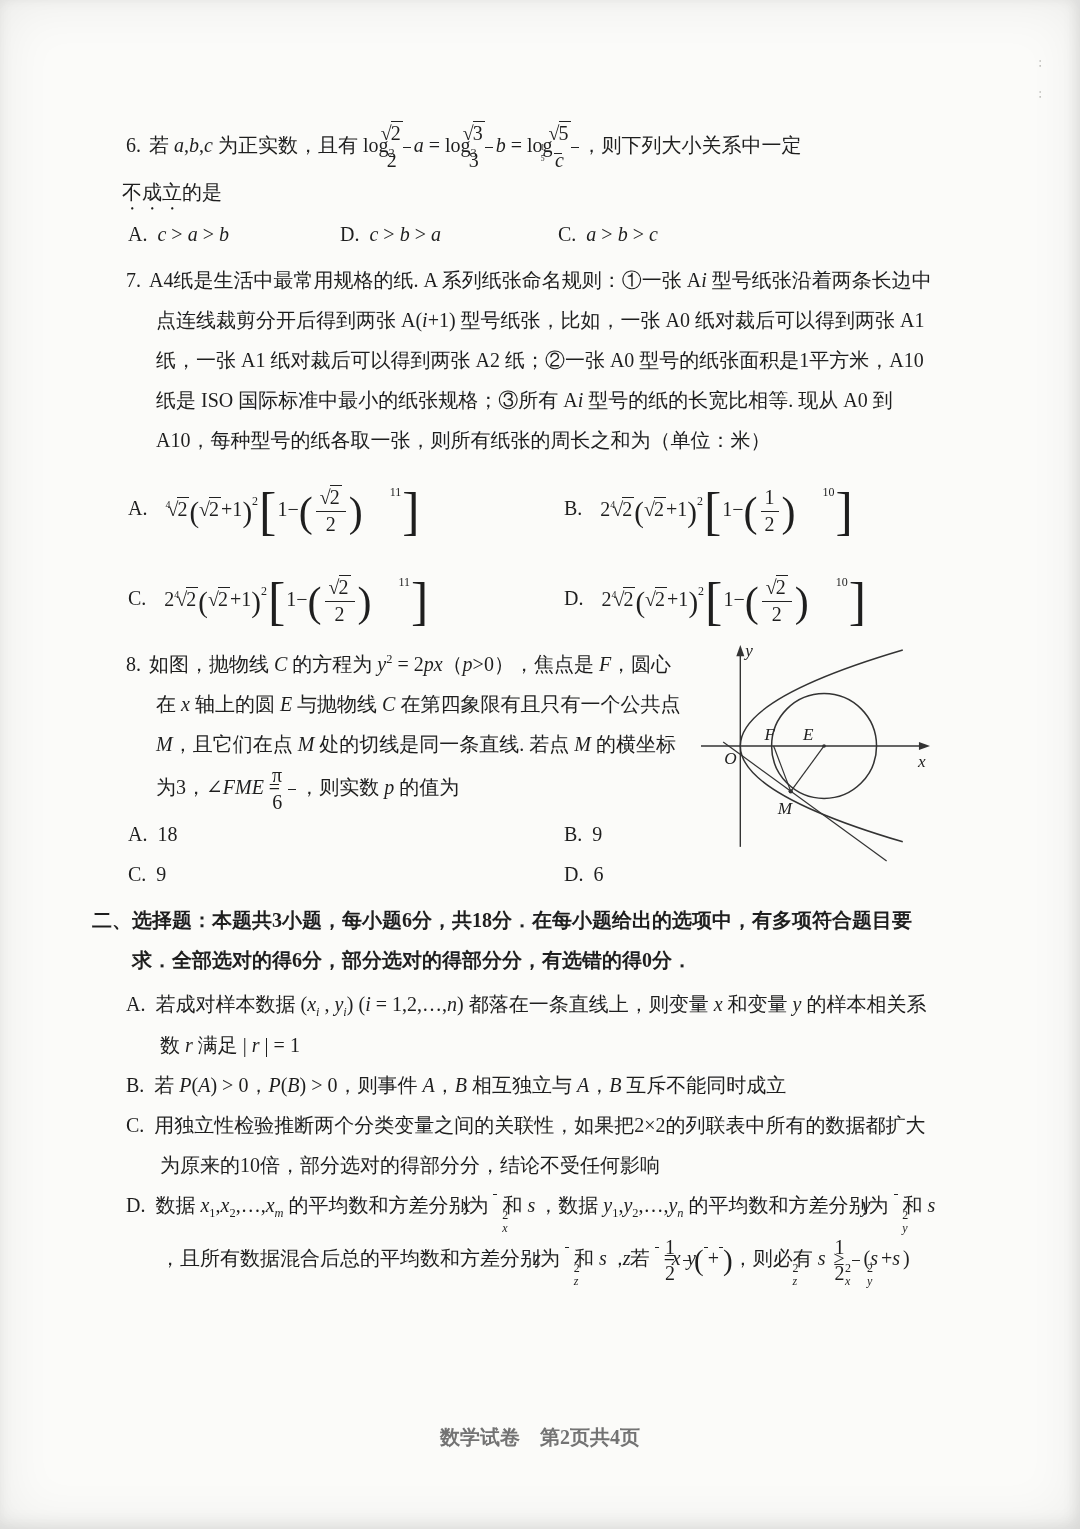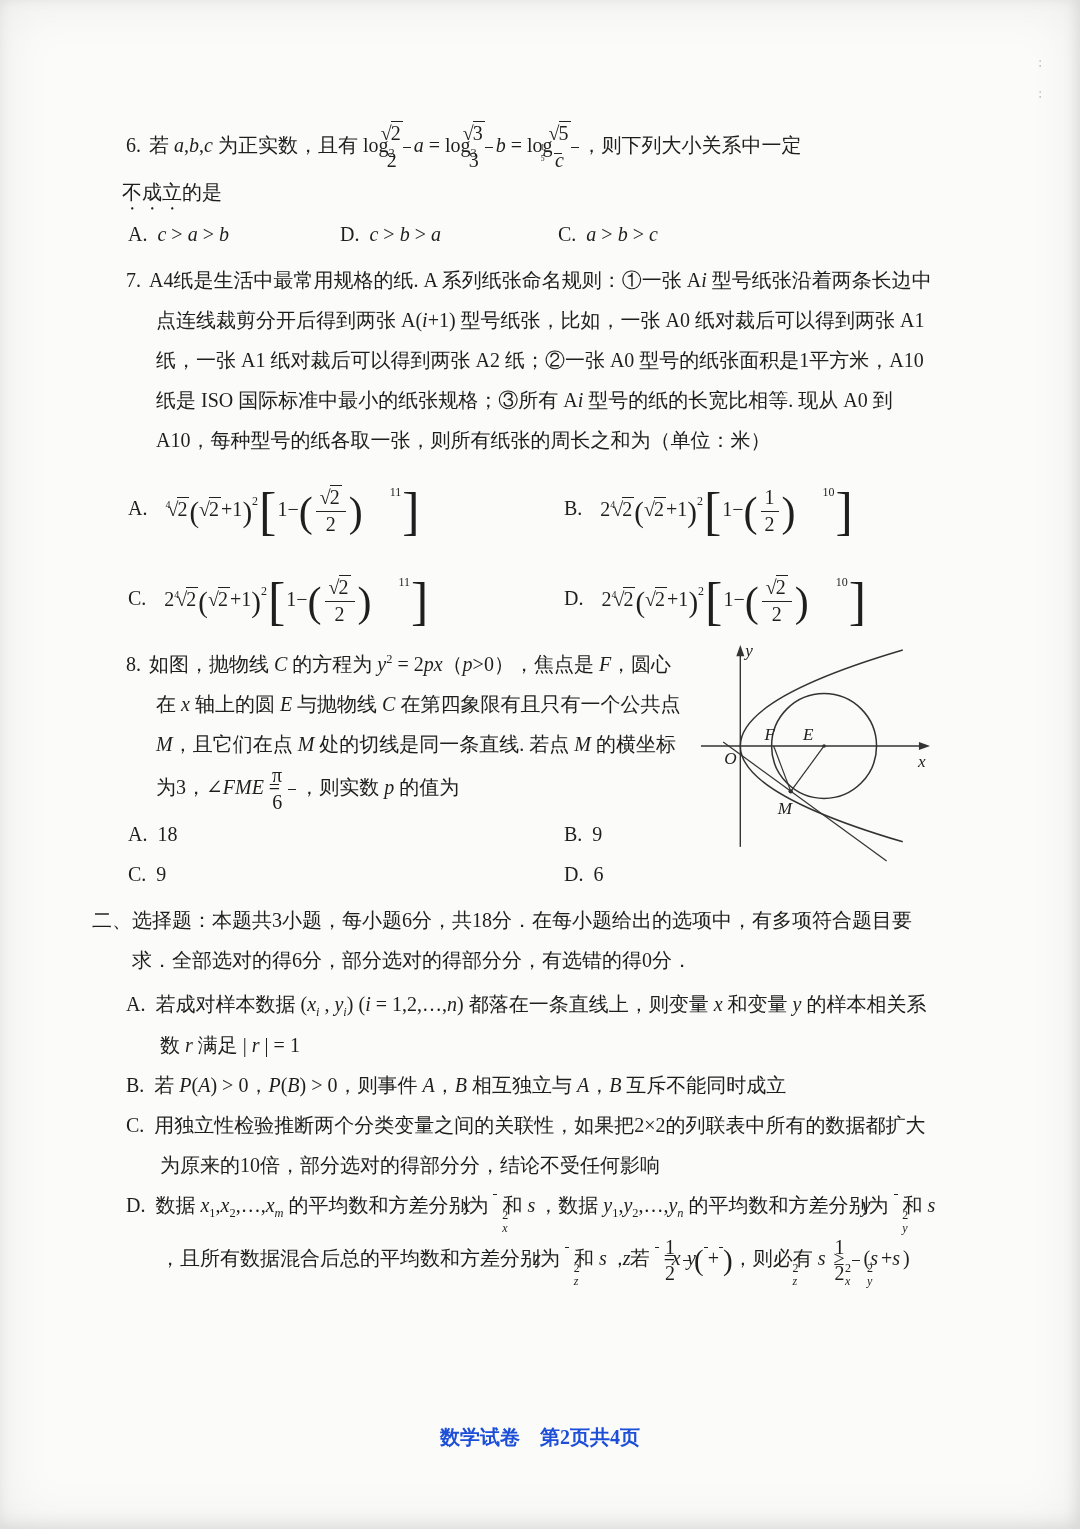--- a/index.html
+++ b/index.html
@@ -57,33 +57,33 @@
   
   .ss { display:inline-flex; flex-direction:column; align-items:center; font-size:0.6em; line-height:1.12; vertical-align:-0.55em; margin:0 2px 0 1px; }
   
   .opts4 { display:grid; grid-template-columns:212px 218px 214px 1fr; padding-left:36px; }
   .opts2 { display:grid; grid-template-columns:436px 1fr; padding-left:36px; }
   .optsf { display:grid; grid-template-columns:436px 1fr; padding-left:36px; row-gap:10px; margin-top:8px; margin-bottom:4px; }
   .optf  { height:80px; display:flex; align-items:center; gap:8px; }
   .olab { margin-right:10px; }
   .opt9 { padding-left:68px; text-indent:-34px; }
   .opt9 .olab { margin-right:10px; }
-  .sec { font-weight:normal; padding-left:40px; text-indent:-40px; margin:2px 0 4px; }
+  .sec { font-weight:bold; padding-left:40px; text-indent:-40px; margin:2px 0 4px; }
   
   .fig { float:right; width:248px; margin:-4px 0 4px 10px; }
   .fig svg { display:block; }
   .fig text { font-size:17px; fill:#222; font-family:"Liberation Serif","DejaVu Serif",serif; }
   .fig .it { font-style:italic; }
   .ax  { stroke:#333; stroke-width:1.4; fill:none; }
   .crv { stroke:#333; stroke-width:1.5; fill:none; }
   .thin{ stroke:#333; stroke-width:1.2; fill:none; }
   .q8wrap { overflow:hidden; }
   .footer {
     position:absolute; left:0; top:1424px; width:100%;
-    text-align:center; font-weight:bold; font-size:20px; color:#1d4ed8;
+    text-align:center; font-weight:bold; font-size:20px; color:#737373;
   }
 </style>
 </head>
 <body>
 
 <div class="page">
 
   <div class="artifact">
     <div>∶</div>
     <div>∶</div>

